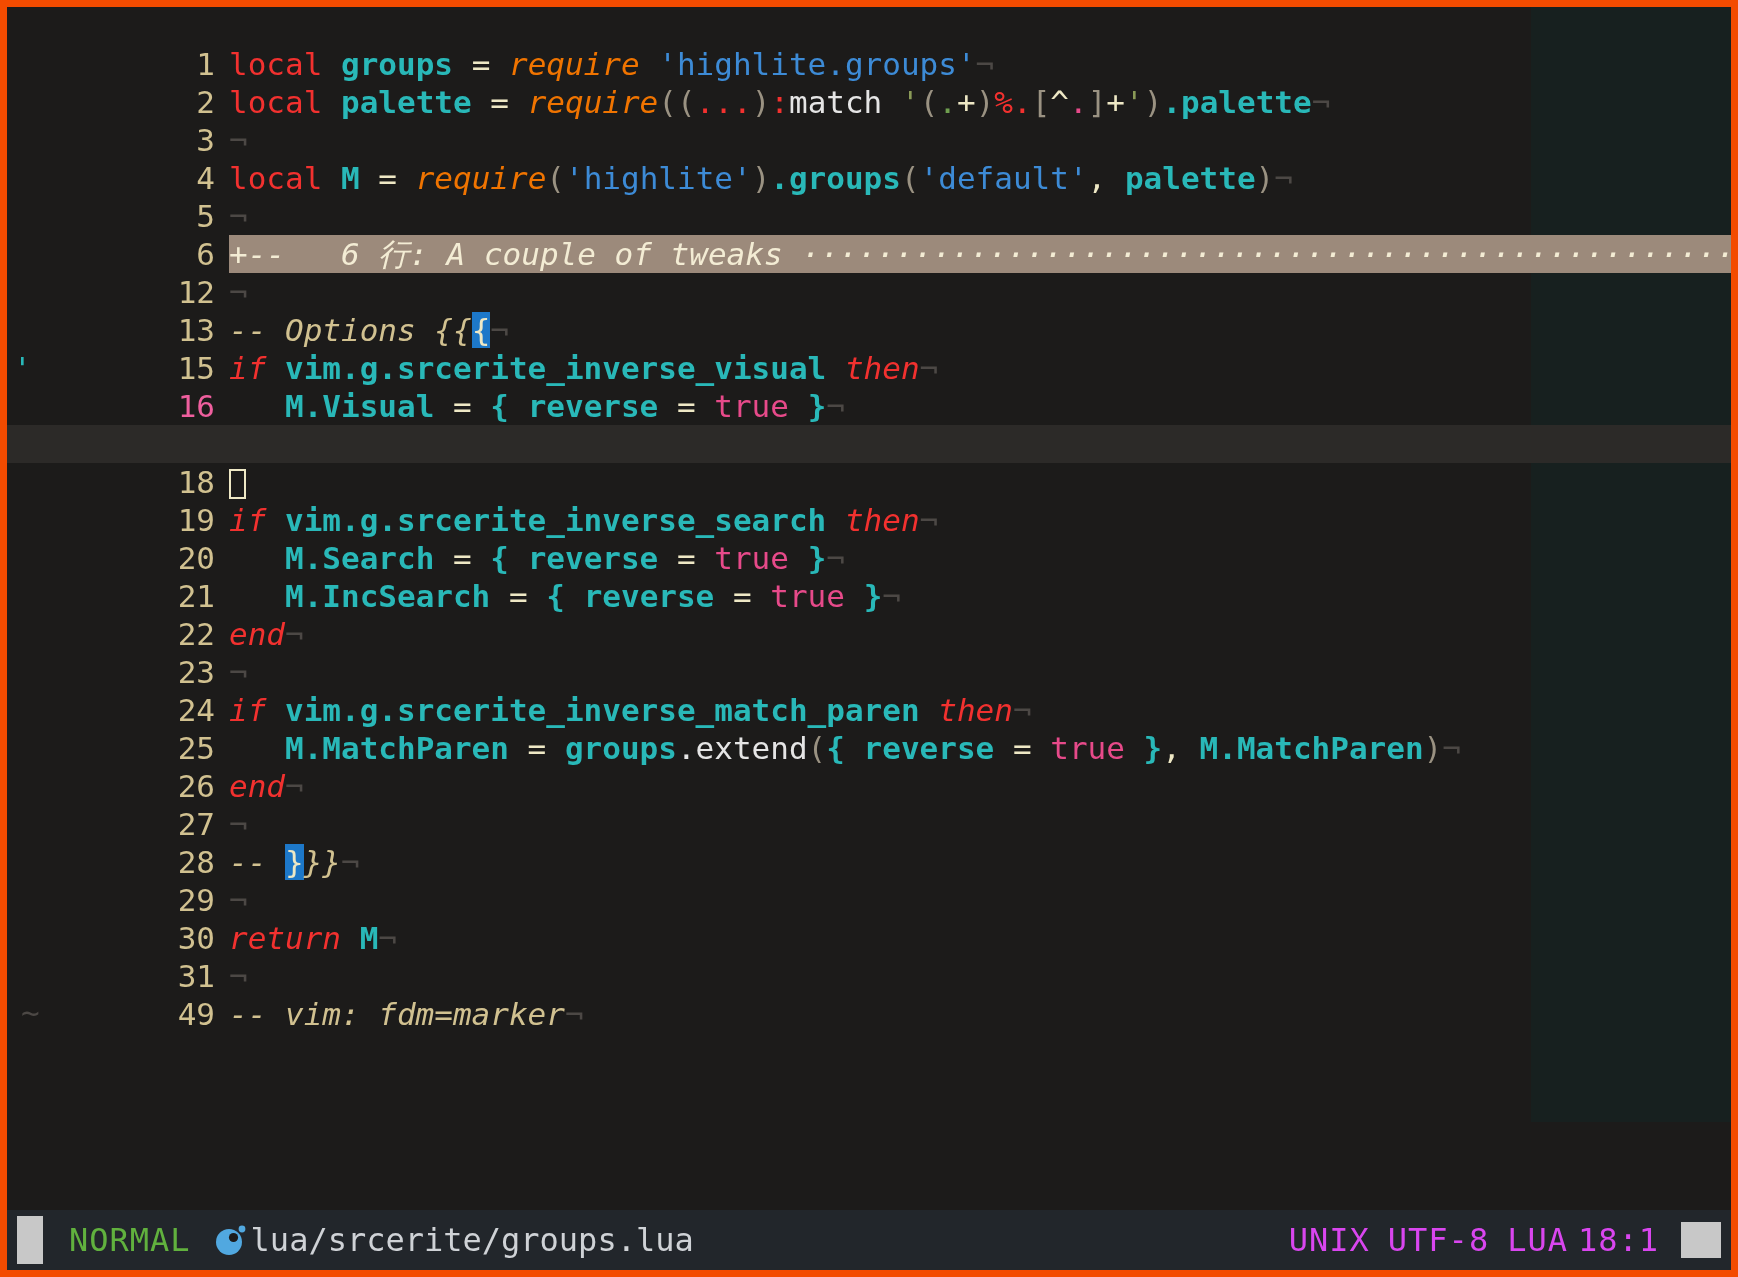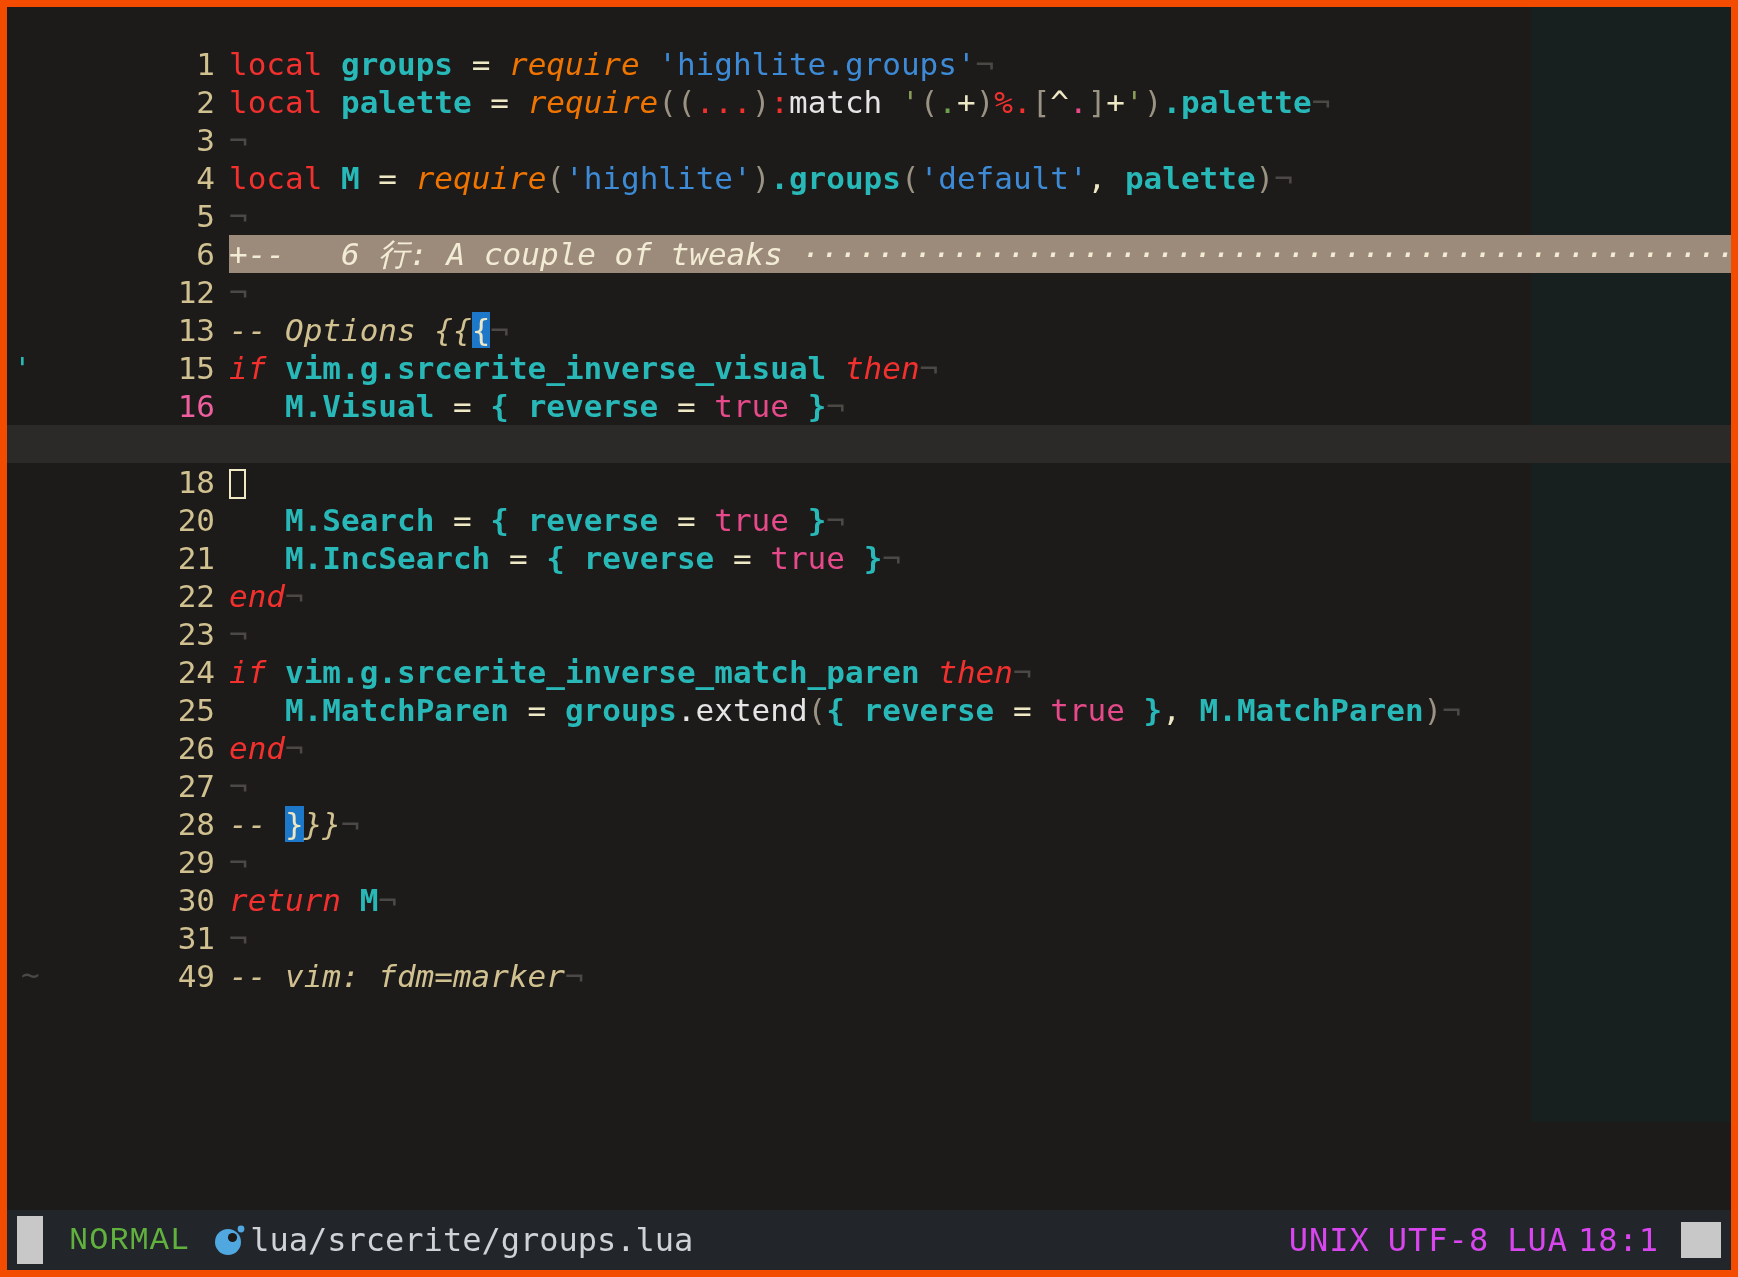--- a/index.html
+++ b/index.html
@@ -158,21 +158,20 @@
     height: 48px;
     background: #c8c8c8;
     margin-left: 10px;
     flex: none;
   }
   .sl-mode {
     color: #61b13e;
     margin-left: 26px;
     letter-spacing: 1px;
     flex: none;
-    font-family: Liberation Mono, monospace;
   }
   .sl-lua-icon {
     position: relative;
     width: 36px;
     height: 36px;
     margin-left: 22px;
     flex: none;
   }
   .sl-lua-icon svg { display: block; }
   .sl-file {
@@ -246,20 +245,23 @@
     </div>
 
     <div class="line">
       <span class="lnum">17</span><span class="code"><span class="kw">end</span><span class="eol">¬</span></span>
     </div>
 
     <div class="line cursorline">
       <span class="lnum">18</span><span class="code"><span class="cursor-block"></span></span>
     </div>
 
+    <div class="line">
+      <span class="lnum">19</span><span class="code"><span class="kw">if</span><span> </span><span class="ident">vim.g.srcerite_inverse_search</span><span> </span><span class="kw">then</span><span class="eol">¬</span></span>
+    </div>
 
     <div class="line">
       <span class="lnum">20</span><span class="code"><span>   </span><span class="ident">M.Search</span><span class="plain"> = </span><span class="ident">{</span><span> </span><span class="ident">reverse</span><span class="plain"> = </span><span class="magenta">true</span><span> </span><span class="ident">}</span><span class="eol">¬</span></span>
     </div>
 
     <div class="line">
       <span class="lnum">21</span><span class="code"><span>   </span><span class="ident">M.IncSearch</span><span class="plain"> = </span><span class="ident">{</span><span> </span><span class="ident">reverse</span><span class="plain"> = </span><span class="magenta">true</span><span> </span><span class="ident">}</span><span class="eol">¬</span></span>
     </div>
 
     <div class="line">

